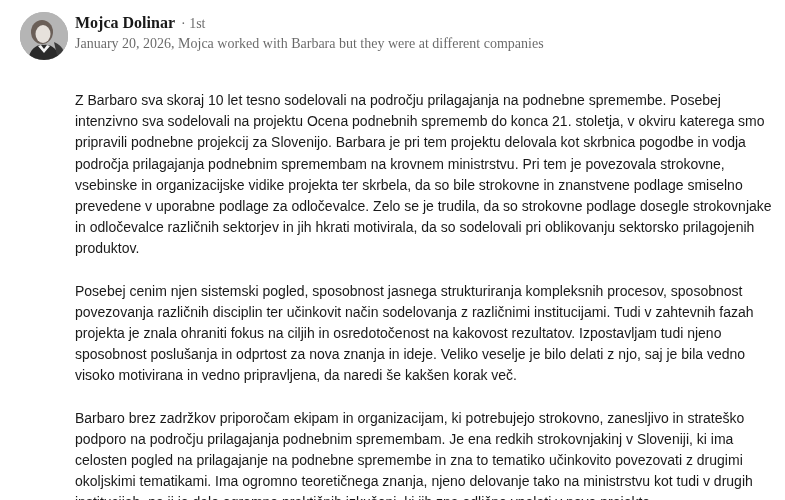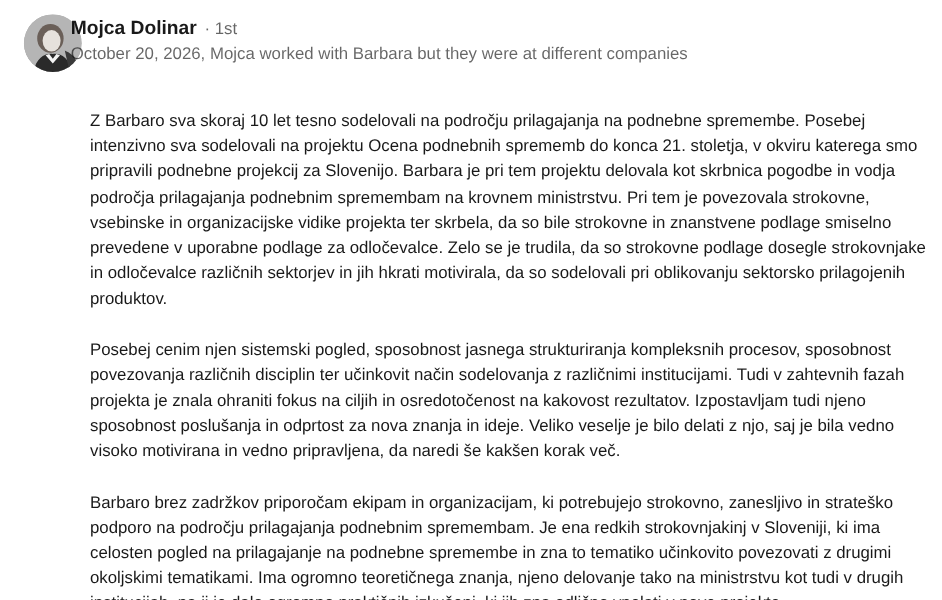--- a/index.html
+++ b/index.html
@@ -27,23 +27,24 @@
       top: 12px;
       width: 48px;
       height: 48px;
       border-radius: 50%;
       overflow: hidden;
       background: radial-gradient(circle at 50% 40%, #cfcfcf 0%, #a9a9a9 55%, #6e6e6e 100%);
     }
     .avatar svg { display: block; }
     .header {
       position: absolute;
-      left: 59px;
+      left: 75px;
       top: 12px;
       right: 10px;
+      font-family: Liberation Serif, serif;
     }
     .name-row {
       height: 22px;
       line-height: 22px;
       white-space: nowrap;
     }
     .name {
       font-size: 16px;
       font-weight: 700;
       color: rgba(0,0,0,0.9);
@@ -92,21 +93,21 @@
       <path d="M18 34 L24 41 L30 34 L27 33 L24 37 L21 33 Z" fill="#f4f4f4"></path>
       <path d="M34 30 C38 32, 42 34, 44 40 L44 48 L38 48 Z" fill="#3a3a3a"></path>
     </svg>
   </div>
 
   <div class="header">
     <div class="name-row">
       <span class="name">Mojca Dolinar</span>
       <span class="degree"><span>·</span> <span>1st</span></span>
     </div>
-    <div class="meta">October 20, 2026, Mojca worked with Barbara but they were at different companies</div>
+    <div class="meta">January 20, 2026, Mojca worked with Barbara but they were at different companies</div>
   </div>
 
   <div class="body">
     <p>Z Barbaro sva skoraj 10 let tesno sodelovali na področju prilagajanja na podnebne spremembe. Posebej intenzivno sva sodelovali na projektu Ocena podnebnih sprememb do konca 21. stoletja, v okviru katerega smo pripravili podnebne projekcij za Slovenijo. Barbara je pri tem projektu delovala kot skrbnica pogodbe in vodja področja prilagajanja podnebnim spremembam na krovnem ministrstvu. Pri tem je povezovala strokovne, vsebinske in organizacijske vidike projekta ter skrbela, da so bile strokovne in znanstvene podlage smiselno prevedene v uporabne podlage za odločevalce. Zelo se je trudila, da so strokovne podlage dosegle strokovnjake in odločevalce različnih sektorjev in jih hkrati motivirala, da so sodelovali pri oblikovanju sektorsko prilagojenih produktov.</p>
     <p>Posebej cenim njen sistemski pogled, sposobnost jasnega strukturiranja kompleksnih procesov, sposobnost povezovanja različnih disciplin ter učinkovit način sodelovanja z različnimi institucijami. Tudi v zahtevnih fazah projekta je znala ohraniti fokus na ciljih in osredotočenost na kakovost rezultatov. Izpostavljam tudi njeno sposobnost poslušanja in odprtost za nova znanja in ideje. Veliko veselje je bilo delati z njo, saj je bila vedno visoko motivirana in vedno pripravljena, da naredi še kakšen korak več.</p>
     <p>Barbaro brez zadržkov priporočam ekipam in organizacijam, ki potrebujejo strokovno, zanesljivo in strateško podporo na področju prilagajanja podnebnim spremembam. Je ena redkih strokovnjakinj v Sloveniji, ki ima celosten pogled na prilagajanje na podnebne spremembe in zna to tematiko učinkovito povezovati z drugimi okoljskimi tematikami. Ima ogromno teoretičnega znanja, njeno delovanje tako na ministrstvu kot tudi v drugih institucijah, pa ji je dalo ogromno praktičnih izkušenj, ki jih zna odlično vpelati v nove projekte.</p>
   </div>
 
 </div>
 

